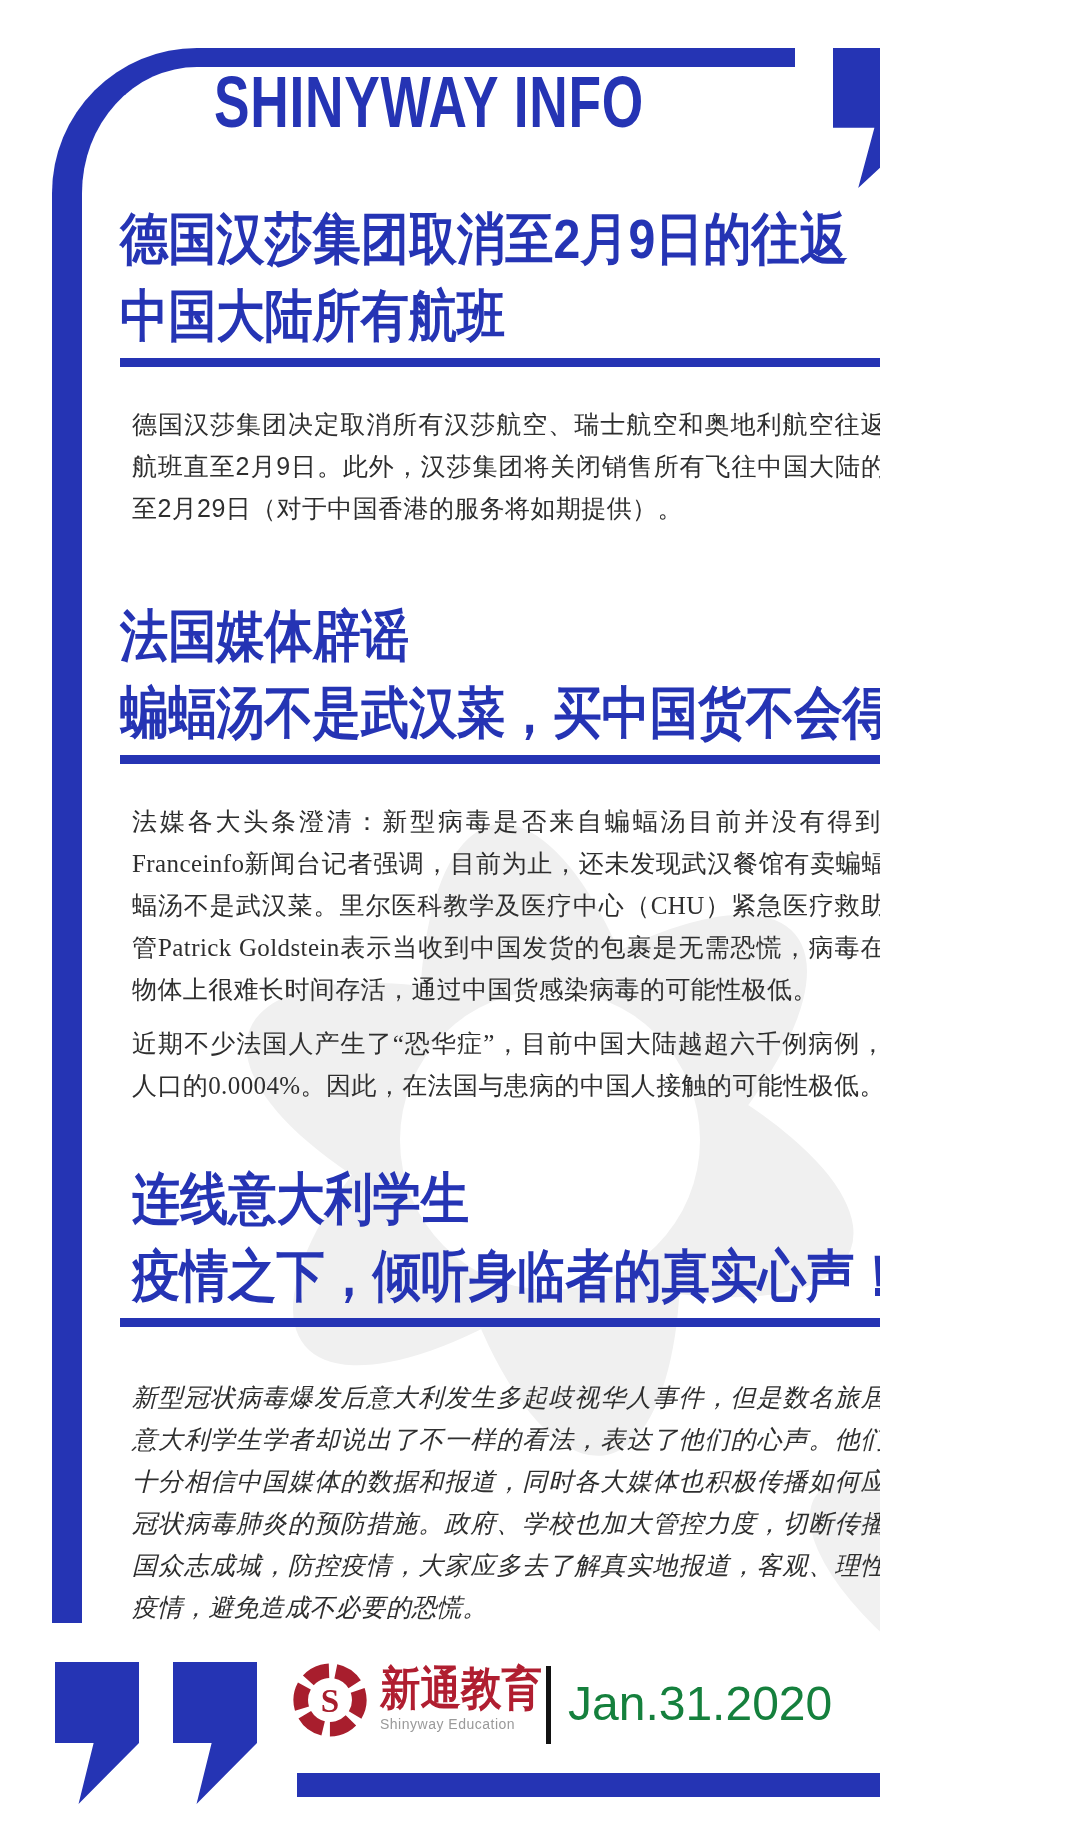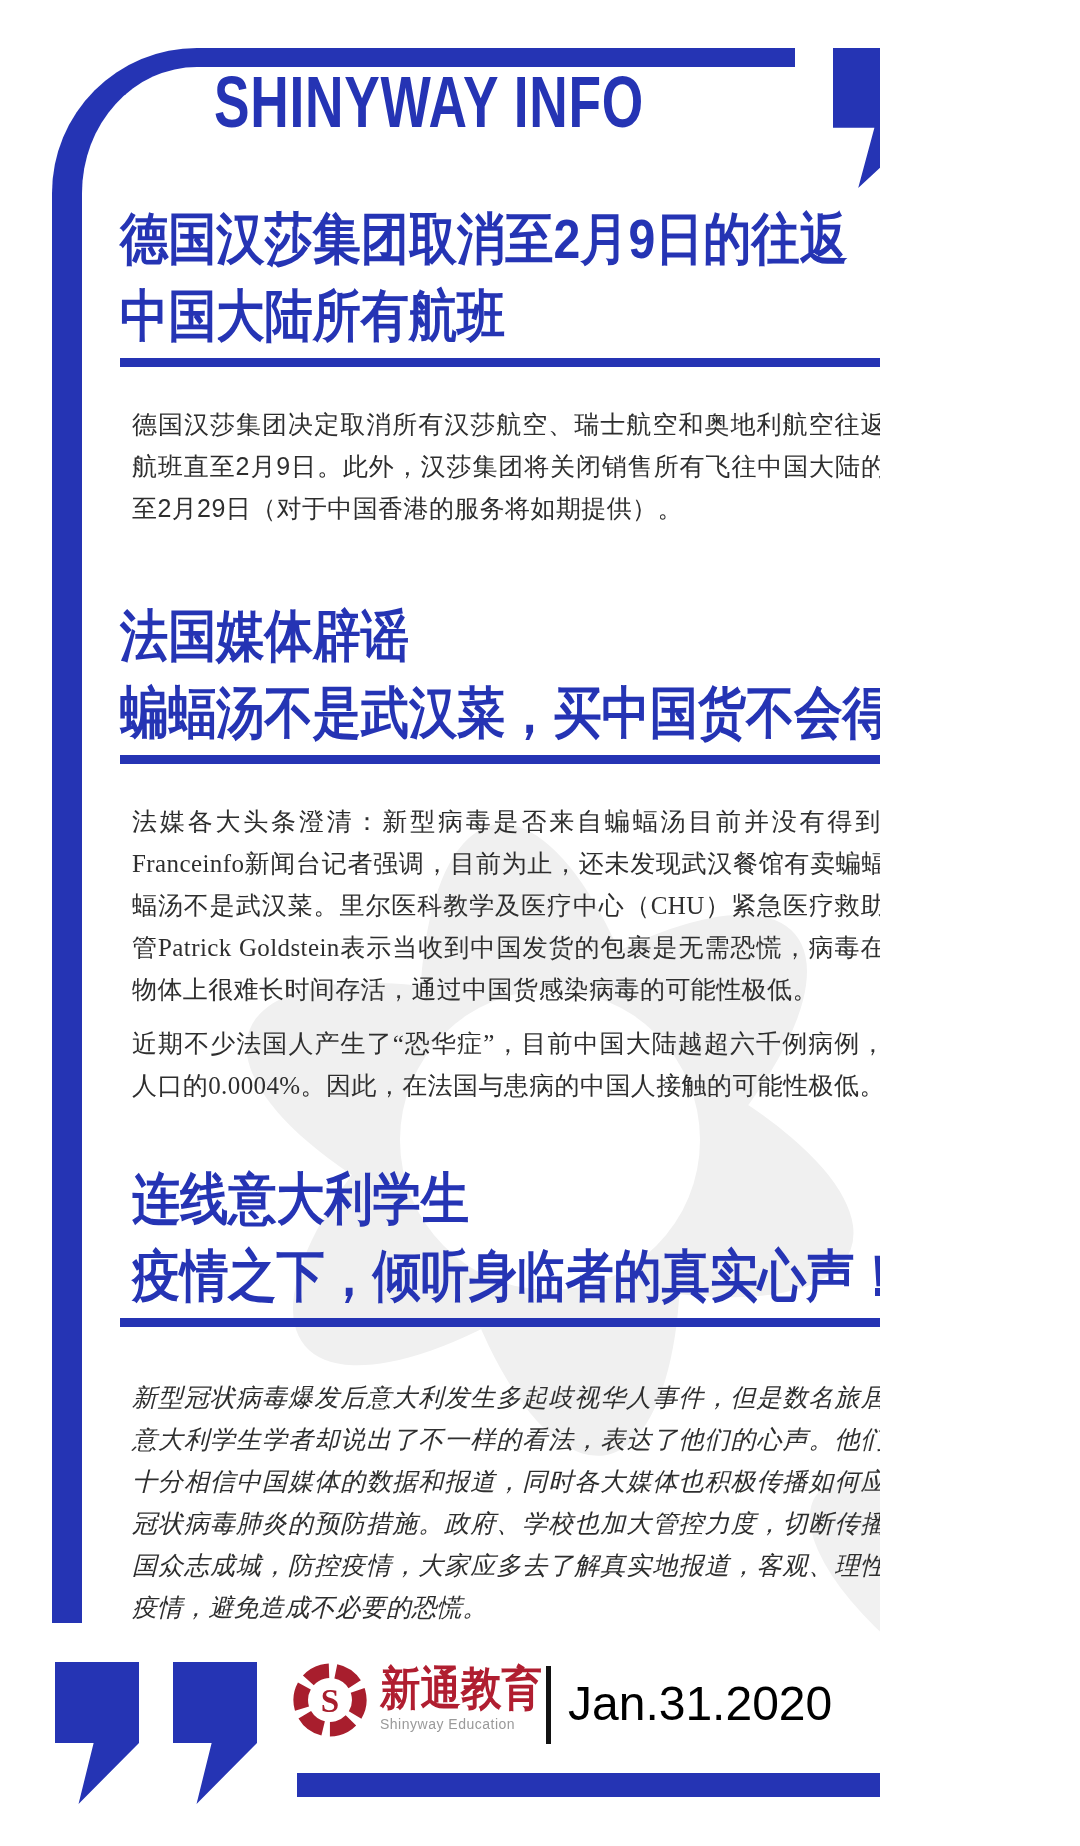--- a/index.html
+++ b/index.html
@@ -56,21 +56,21 @@
   .body-text p{margin:12px;}
 
   
   .logo-swirl{position:absolute;left:291px;top:1661px;}
   .logo-txt{position:absolute;left:380px;top:1664px;}
   .logo-cn{font-size:46px;line-height:48px;font-weight:bold;color:#b01e30;
     white-space:nowrap;transform:scaleX(.88);transform-origin:0 0;}
   .logo-en{font-size:14px;line-height:20px;color:#9a9a9a;letter-spacing:.5px;margin-top:2px;}
   .vdiv{position:absolute;left:546px;top:1666px;width:5px;height:78px;background:#121212;}
   .date{position:absolute;left:568px;top:1676px;font-size:48px;line-height:56px;
-    color:#000000;white-space:nowrap;}
+    color:#15803d;white-space:nowrap;}
 
   :root{--accent:#2534b4;}
 </style>
 </head>
 <body>
 
 <div class="page">
 
   <svg class="wm" style="left:150px;top:760px;" width="800" height="760" viewBox="0 0 800 760">
     <g transform="translate(400,380)" fill="#f0f0f0">

